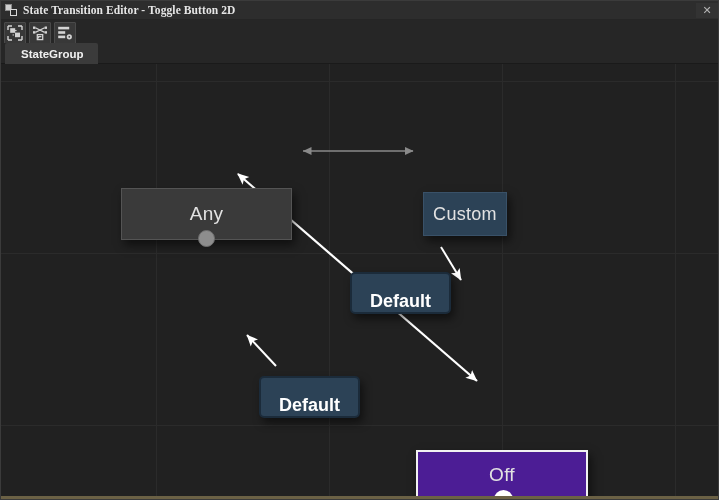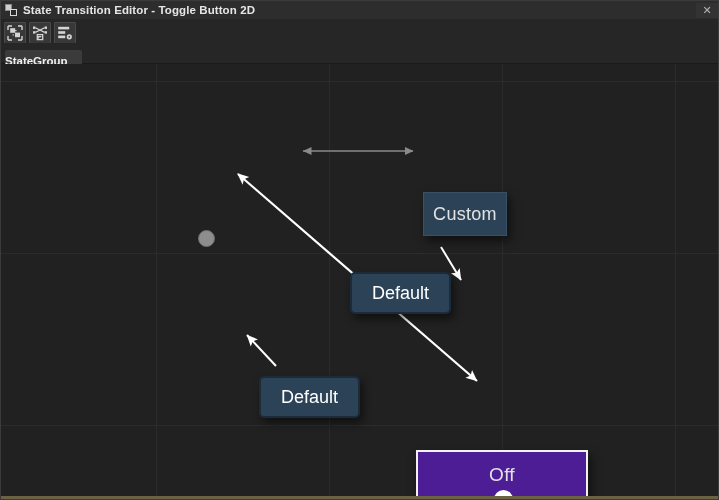--- a/index.html
+++ b/index.html
@@ -40,20 +40,21 @@
     position: absolute; background: #d8d8d8; border: 1px solid #8a8a8a;
   }
   #app-icon .sq1 { left: 0; top: 0; width: 7px; height: 7px; background:#cfcfcf; }
   #app-icon .sq2 { left: 5px; top: 5px; width: 7px; height: 7px; background:#2a2a2a; border-color:#d8d8d8; }
   #title-text {
     color: #e6e6e6;
     font-size: 11.5px;
     font-weight: bold;
     letter-spacing: 0.1px;
     white-space: nowrap;
+    font-family: Liberation Serif, serif;
   }
   #close-btn {
     position: absolute; right: 2px; top: 2px;
     width: 22px; height: 15px;
     display: flex; align-items: center; justify-content: center;
     color: #b5b5b5; font-size: 11px;
     background: #333333;
   }
 
   
@@ -75,23 +76,23 @@
   .tool-btn svg { display: block; }
 
   
   #tabstrip {
     position: absolute; top: 42px; left: 0;
     width: 719px; height: 21px;
     background: #262626;
     border-bottom: 1px solid #1a1a1a;
   }
   #tab-stategroup {
-    position: absolute; left: 4px; top: 7px;
+    position: absolute; left: 4px; top: 0;
     height: 21px;
-    padding: 0 14px 0 0;
+    padding: 0 14px 0 16px;
     background: #3b3b3b;
     color: #f0f0f0;
     font-size: 11.5px; font-weight: bold;
     display: flex; align-items: center;
     border-top-left-radius: 2px; border-top-right-radius: 2px;
   }
 
   
   #canvas {
     position: absolute; top: 63px; left: 0;
@@ -162,22 +163,23 @@
     background: #2d4considered;
     color: #ffffff;
     font-size: 18px; font-weight: bold;
   }
   .chip-default {
     background: #2c4256;
     border: 2px solid #1b2b3a;
     border-radius: 5px;
     color: #ffffff;
     font-size: 18px;
-    font-weight: normal;
+    font-weight: bold;
     box-shadow: 3px 5px 9px rgba(0,0,0,0.5);
+    align-items: flex-end;
   }
   .chip-1 { left: 349px; top: 208px; width: 101px; height: 42px; }
   .chip-2 { left: 258px; top: 312px; width: 101px; height: 42px; }
 
   
   #bottom-edge {
     position: absolute; left: 0; bottom: 0;
     width: 719px; height: 3px;
     background: #6b6145;
   }
@@ -266,20 +268,23 @@
 
       <g>
         <line x1="440" y1="183" x2="460" y2="216" stroke="#ffffff" stroke-width="2" marker-end="url(#arrowWhite)"></line>
       </g>
 
       <g>
         <line x1="275" y1="302" x2="246" y2="271" stroke="#ffffff" stroke-width="2" marker-end="url(#arrowWhite)"></line>
       </g>
     </svg>
 
+    <div class="node node-any">
+      <span class="nlabel">Any</span>
+    </div>
     <div class="handle handle-any"></div>
 
     <div class="node node-custom">
       <span class="nlabel">Custom</span>
     </div>
 
     <div class="node node-off">
       <span class="nlabel">Off</span>
     </div>
     <div class="handle handle-off"></div>

